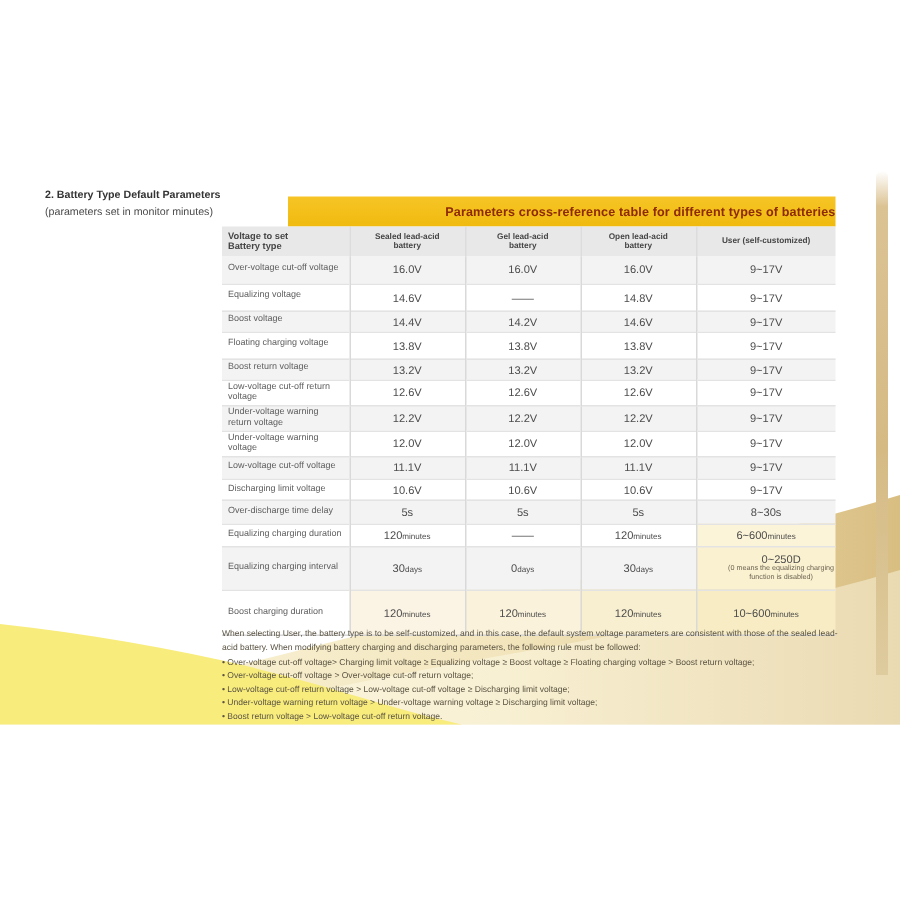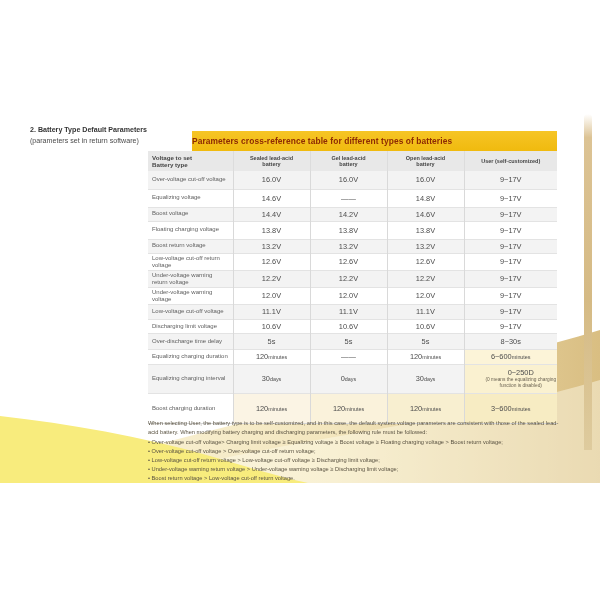--- a/index.html
+++ b/index.html
@@ -23,21 +23,21 @@
   .sidebar{
     position:absolute;left:30px;top:125px;width:122px;z-index:2;
     font-size:7.1px;line-height:1.55;color:#4a4a4a;
   }
   .sb-bold{font-weight:700;color:#333333;}
 
   
   .tablewrap{position:absolute;left:148px;top:131px;width:409px;z-index:2;}
   .band{
     height:20px;line-height:20px;background:linear-gradient(180deg,#f6c526,#f0ba0e);
-    text-align:left;font-size:8.4px;font-weight:700;color:#8d2a03;letter-spacing:.1px;margin-left:44px;
+    text-align:right;font-size:8.4px;font-weight:700;color:#8d2a03;letter-spacing:.1px;margin-left:44px;
   }
   table{border-collapse:collapse;table-layout:fixed;width:409px;}
   col.c0{width:85px;} col.c1{width:77px;} col.c2{width:77px;} col.c3{width:77px;} col.c4{width:93px;}
   thead td{
     background:#e8e8e8;color:#454545;font-weight:700;font-size:5.5px;line-height:1.18;
     text-align:center;vertical-align:middle;height:18px;padding:1px 0;
   }
   thead td.hl{font-size:6.2px;text-align:left;padding-left:4px;}
   tbody td{
     font-size:7.4px;color:#4c4c4c;text-align:center;vertical-align:middle;padding:0;
@@ -84,21 +84,21 @@
     </defs>
     <path d="M600,10 C540,28 470,46 390,66 C300,88 220,108 150,126 C100,138 50,150 0,154 L0,163 L600,163 Z" fill="url(#g1)"></path>
     <path d="M600,60 C520,84 430,100 340,116 C260,130 180,146 120,163 L600,163 Z" fill="rgba(255,253,238,0.45)"></path>
     <path d="M0,96 C70,104 140,116 210,136 C250,148 285,158 308,163 L0,163 Z" fill="#F8EC7D"></path>
   </svg>
 
   <div class="decor-strip"></div>
 
   <div class="sidebar">
     <span class="sb-bold">2. Battery Type Default Parameters</span>
-    <span>(parameters set in return software)</span>
+    <span>(parameters set in monitor minutes)</span>
   </div>
 
   <div class="tablewrap">
     <div class="band">Parameters cross-reference table for different types of batteries</div>
     <table>
       <colgroup>
           <col class="c0">
           <col class="c1">
           <col class="c2">
           <col class="c3">
@@ -218,21 +218,21 @@
           <td class="creamU2">
             <div><span>0~250D</span><span class="u"></span></div>
             <div class="cellnote">(0 means the equalizing charging function is disabled)</div>
           </td>
         </tr>
         <tr class="even" style="height:30px">
           <td class="lbl">Boost charging duration</td>
           <td class="cream1"><span>120</span><span class="u">minutes</span></td>
           <td class="cream2"><span>120</span><span class="u">minutes</span></td>
           <td class="cream3"><span>120</span><span class="u">minutes</span></td>
-          <td class="creamU3"><span>3~600</span><span class="u">minutes</span></td>
+          <td class="creamU3"><span>10~600</span><span class="u">minutes</span></td>
         </tr>
       </tbody>
     </table>
   </div>
 
   <div class="footnote">
     <p>When selecting User, the battery type is to be self-customized, and in this case, the default system voltage parameters are consistent with those of the sealed lead-acid battery. When modifying battery charging and discharging parameters, the following rule must be followed:</p>
     <ul>
       <li>Over-voltage cut-off voltage&gt; Charging limit voltage ≥ Equalizing voltage ≥ Boost voltage ≥ Floating charging voltage &gt; Boost return voltage;</li>
       <li>Over-voltage cut-off voltage &gt; Over-voltage cut-off return voltage;</li>

